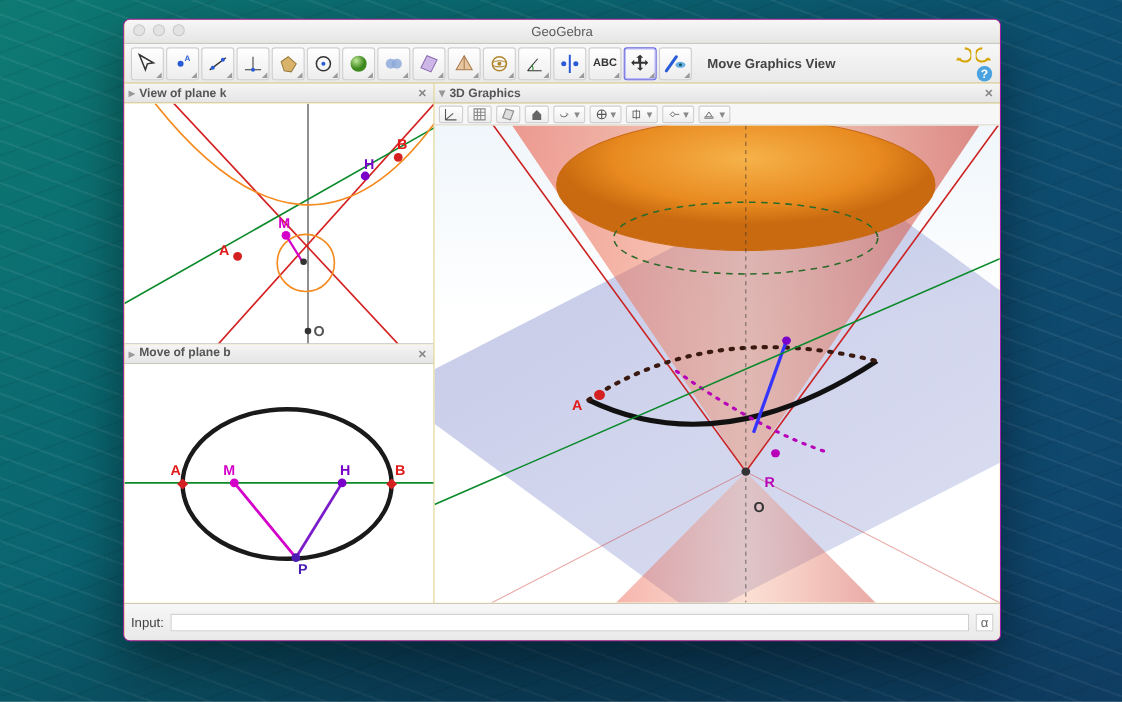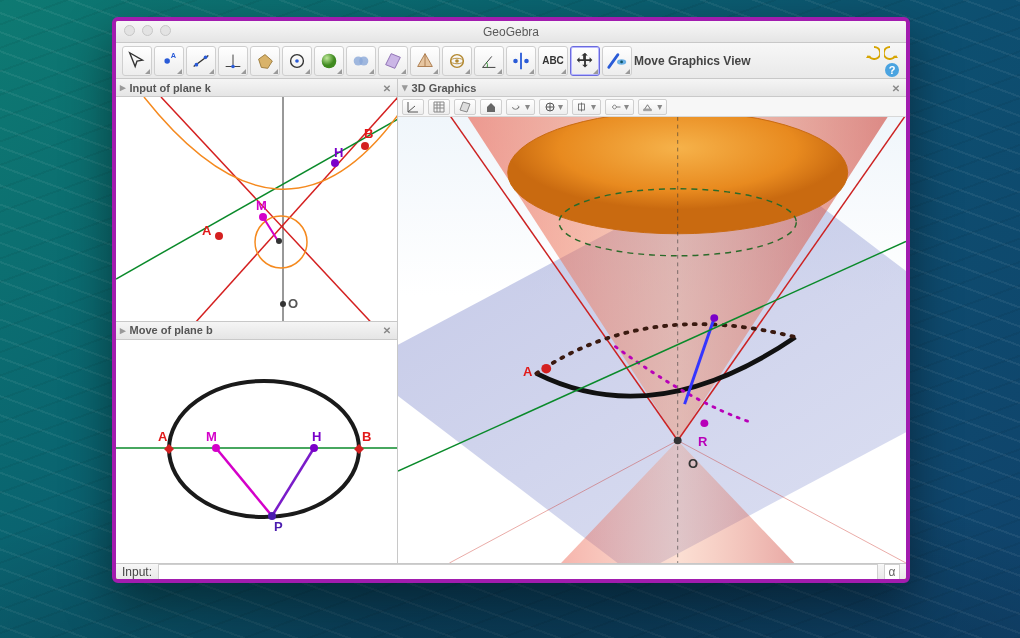--- a/index.html
+++ b/index.html
@@ -8,51 +8,51 @@
   body::before{
     content:"";position:absolute;inset:0;
     background:
       radial-gradient(ellipse 1200px 400px at 50% 110%, rgba(0,0,0,.35), transparent 60%),
       repeating-linear-gradient(200deg, rgba(255,255,255,.06) 0 2px, transparent 2px 18px),
       repeating-linear-gradient(160deg, rgba(0,0,0,.05) 0 2px, transparent 2px 22px);
     pointer-events:none;
   }
   .window {
     position:absolute; left:112px; top:17px; width:798px; height:566px;
-    background:#fde047; border:4px solid #a21caf; border-radius:6px;
+    background:#fde047; border:1px solid #a21caf; border-radius:6px;
     box-shadow: 0 20px 50px rgba(0,0,0,.45);
     display:flex; flex-direction:column; overflow:hidden;
   }
   .titlebar{height:22px; background:linear-gradient(#f7f7f7,#e5e5e5); border-bottom:1px solid #c8c8c8; display:flex; align-items:center; justify-content:center; position:relative;}
   .traffic{position:absolute; left:8px; top:4px; display:flex; gap:7px;}
   .tl{width:11px;height:11px;border-radius:50%;background:#e3e3e3;border:1px solid #c7c7c7;}
   .titlebar .title{font-size:12px;color:#5a5a5a;}
   .toolbar{height:36px; background:linear-gradient(#f7f7f7,#e9e9e9); border-bottom:1px solid #c8c8c8; display:flex; align-items:center; padding:3px 6px; gap:2px;}
   .tbtn{width:30px;height:30px;border:1px solid #cfcfcf;border-radius:3px;background:linear-gradient(#ffffff,#ededed);display:flex;align-items:center;justify-content:center;position:relative;}
   .tbtn.active{border-color:#6b6bdd; box-shadow:inset 0 0 0 1px #b7b7ff;}
   .tbtn svg{width:22px;height:22px;}
   .tbtn .tri{position:absolute;right:1px;bottom:1px;width:0;height:0;border-left:5px solid transparent;border-bottom:5px solid #9a9a9a;}
-  .tool-label{margin-left:0;font-weight:bold;color:#444;}
+  .tool-label{margin-left:12px;font-weight:bold;color:#444;}
   .rt-icons{margin-left:auto;display:flex;flex-direction:column;gap:2px;align-items:flex-end;}
   .rt-icons .row{display:flex;gap:4px;}
   .rticon{width:16px;height:16px;display:flex;align-items:center;justify-content:center;}
   .content{flex:1;display:flex;min-height:0;}
   .left{width:282px;display:flex;flex-direction:column;border-right:1px solid #c8c8c8;}
   .panel-header{height:18px;background:linear-gradient(#f5f5f5,#e5e5e5);border-bottom:1px solid #c9c9c9;display:flex;align-items:center;padding:0 4px;font-size:11px;color:#555;font-weight:bold;position:relative;}
   .panel-header .disc{margin-right:4px;color:#999;}
   .panel-header .x{position:absolute;right:3px;top:2px;width:14px;height:14px;display:flex;align-items:center;justify-content:center;color:#888;font-size:10px;border:1px solid transparent;}
   .pane{background:#fff;flex:1;position:relative;overflow:hidden;}
   .pane-top{height:236px;border-bottom:1px solid #c8c8c8;}
   .pane-bottom{flex:1;}
   .right{flex:1;display:flex;flex-direction:column;min-width:0;}
   .view3d-toolbar{height:20px;background:#f7f7f7;border-bottom:1px solid #d8d8d8;display:flex;align-items:center;gap:4px;padding:0 4px;}
   .mini{height:16px;padding:0 4px;border:1px solid #cfcfcf;border-radius:2px;background:linear-gradient(#fff,#eee);display:flex;align-items:center;justify-content:center;font-size:10px;color:#555;}
   .mini svg{width:12px;height:12px;}
   .pane3d{flex:1;background:linear-gradient(#f0f6fb,#ffffff 40%,#ffffff);position:relative;overflow:hidden;}
-  .inputbar{height:16px;background:linear-gradient(#f7f7f7,#e9e9e9);border-top:1px solid #c8c8c8;display:flex;align-items:center;padding:0 6px;gap:6px;}
+  .inputbar{height:34px;background:linear-gradient(#f7f7f7,#e9e9e9);border-top:1px solid #c8c8c8;display:flex;align-items:center;padding:0 6px;gap:6px;}
   .inputbar .lab{font-size:12px;color:#444;}
   .inputbar input{flex:1;height:16px;border:1px solid #cfcfcf;background:#fff;font-size:12px;padding:0 3px;}
   .inputbar .sym{width:16px;height:16px;border:1px solid #cfcfcf;background:#fff;display:flex;align-items:center;justify-content:center;font-size:12px;color:#666;}
   .ptlabel{position:absolute;font:bold 13px/1 Arial;user-select:none;}
 </style>
 </head>
 <body>
 
 <div class="window">
 
@@ -207,21 +207,21 @@
       </div>
     </div>
   </div>
 
   <div class="content">
 
     <div class="left">
 
       <div class="panel-header">
         <span class="disc">▸</span>
-        <span>Input of plane k</span>
+        <span>View of plane k</span>
         <span class="x">✕</span>
       </div>
       <div class="pane pane-top">
         <svg viewBox="0 0 282 236" width="282" height="236">
 
           <line x1="167" y1="0" x2="167" y2="236" stroke="#333" stroke-width="1"></line>
 
           <line x1="45" y1="0" x2="265" y2="236" stroke="#d42020" stroke-width="1.5"></line>
           <line x1="282" y1="0" x2="70" y2="236" stroke="#d42020" stroke-width="1.5"></line>
 

